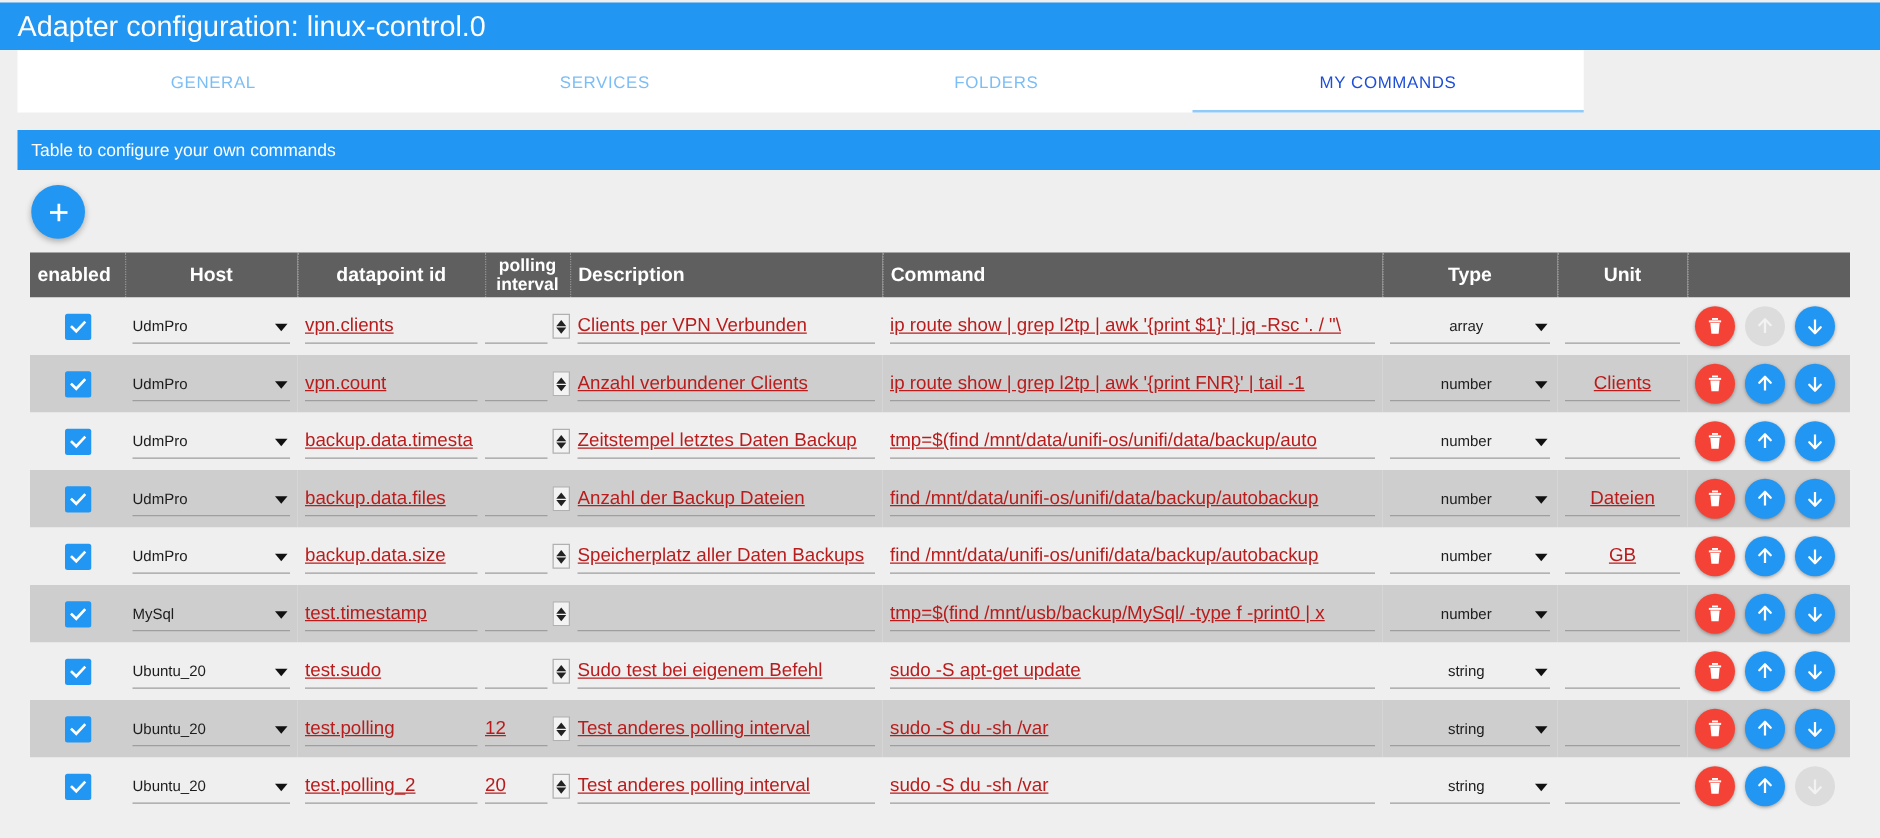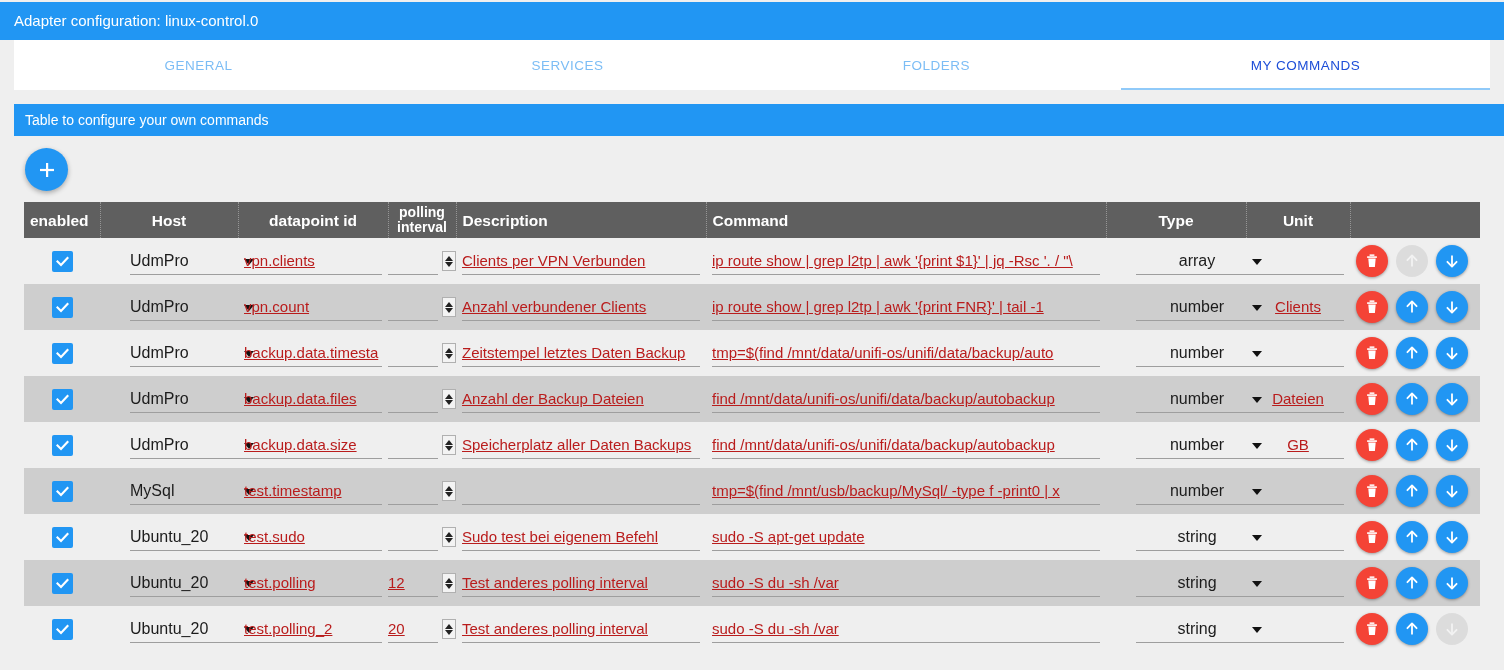--- a/index.html
+++ b/index.html
@@ -9,27 +9,27 @@
     background: #efefef;
     font-family: "Liberation Sans", sans-serif;
     overflow: hidden;
   }
   #app { position: relative; width: 1504px; height: 670px; background: #efefef; }
 
   
   .titlebar {
     position: absolute; left: 0; top: 2px; width: 1504px; height: 38px;
     background: #2196f3; color: #ffffff;
-    font-size: 15px; line-height: 38px; padding-left: 14px;
+    font-size: 23px; line-height: 38px; padding-left: 14px;
     white-space: nowrap; overflow: hidden;
   }
 
   
   .tabbar {
-    position: absolute; left: 14px; top: 40px; width: 1476px; height: 50px;
+    position: absolute; left: 14px; top: 40px; width: 1253px; height: 50px;
     background: #ffffff;
     display: flex; align-items: stretch;
   }
   .tab {
     flex: 1 1 0; display: flex; align-items: center; justify-content: center;
     font-size: 13.5px; letter-spacing: .5px; color: #7cbdf5;
     position: relative; cursor: pointer; user-select: none;
     height: 50px;
   }
   .tab.active { color: #1d4ed8; }
@@ -88,22 +88,22 @@
     text-decoration: underline;
   }
   .field .txt { overflow: hidden; text-overflow: clip; white-space: nowrap; display:block; width:100%; }
   .field.center .txt { text-align: center; }
   .field.right  .txt { padding-right: 4px; }
 
   .select {
     position: relative; width: 100%; height: 28px;
     border-bottom: 1px solid #9e9e9e;
     display: flex; align-items: center; padding-right: 20px;
-    font-size: 16px; color: #1c1c1c; cursor: pointer;
-    white-space: nowrap; overflow: hidden; margin-left: 24px;
+    font-size: 12px; color: #1c1c1c; cursor: pointer;
+    white-space: nowrap; overflow: hidden;
   }
   .select .txt { flex: 1 1 auto; overflow: hidden; }
   .select.center .txt { text-align: center; padding-left: 14px; }
   .caret {
     position: absolute; right: 2px; top: 50%; margin-top: -2px;
     width: 0; height: 0;
     border-left: 5px solid transparent; border-right: 5px solid transparent;
     border-top: 6px solid #111;
   }
 

